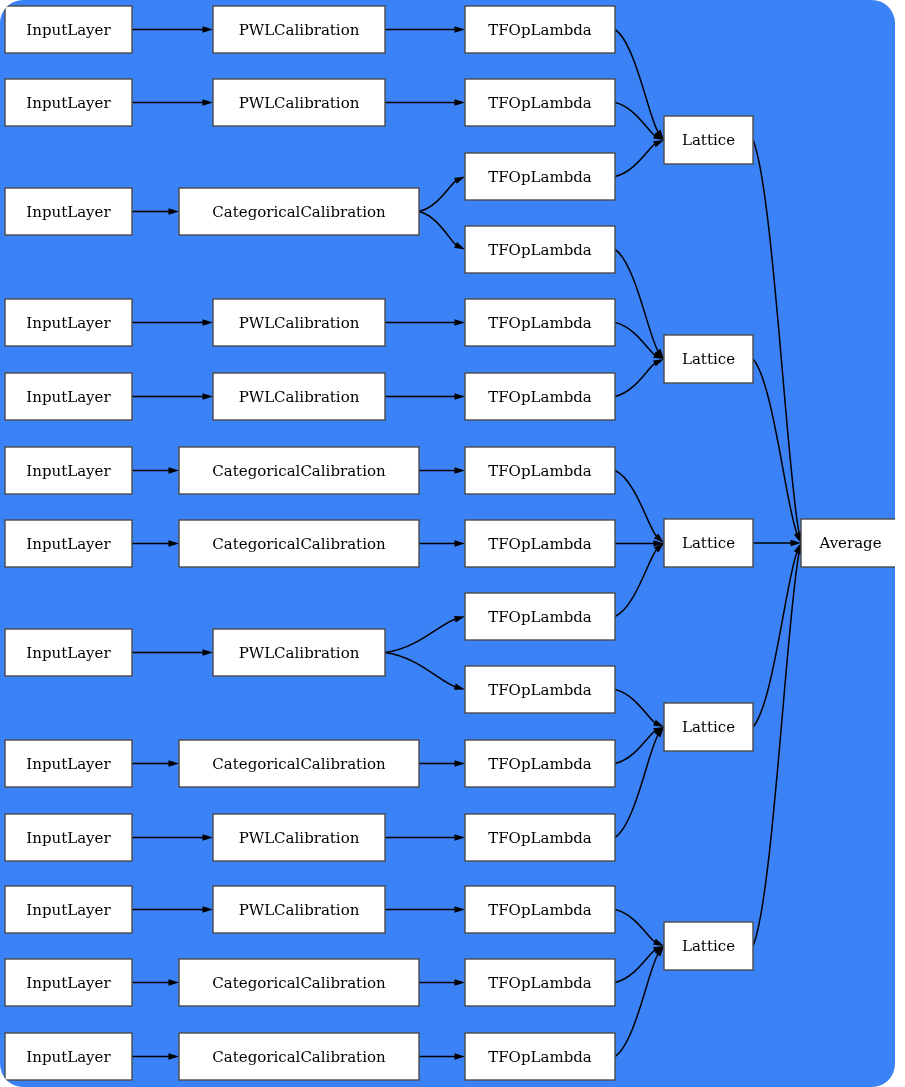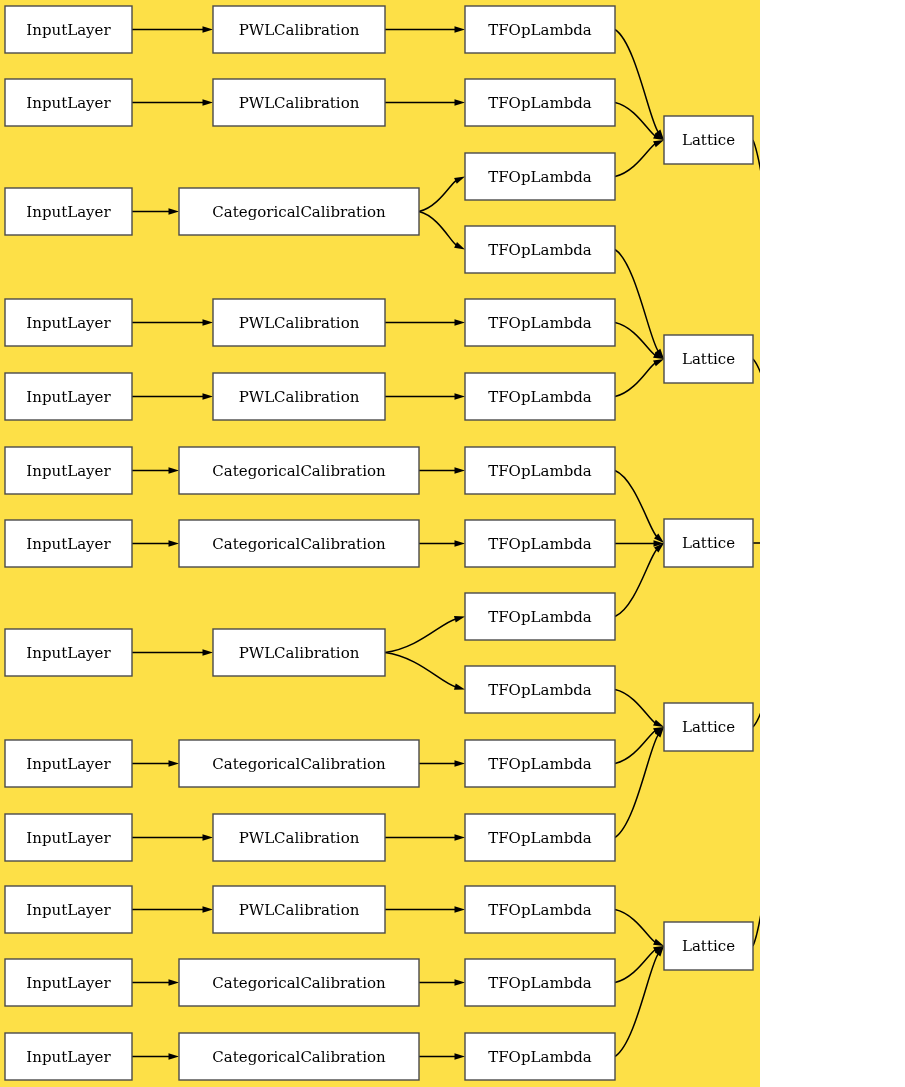--- a/index.html
+++ b/index.html
@@ -2,25 +2,26 @@
 <html><head>
 <meta charset="utf-8">
 <style>
   html, body {
     margin: 0;
     padding: 0;
     background: #ffffff;
   }
   #canvas {
     position: relative;
-    width: 760px;
+    width: 895px;
     height: 1087px;
-    background: #fde047;
+    background: #3b82f6;
     font-family: "DejaVu Serif", "Liberation Serif", serif;
     overflow: hidden;
+    border-radius: 23px;
   }
   #graph-svg {
     position: absolute;
     left: 0;
     top: 0;
     width: 905px;
     height: 1087px;
   }
   .node-rect {
     fill: #ffffff;

